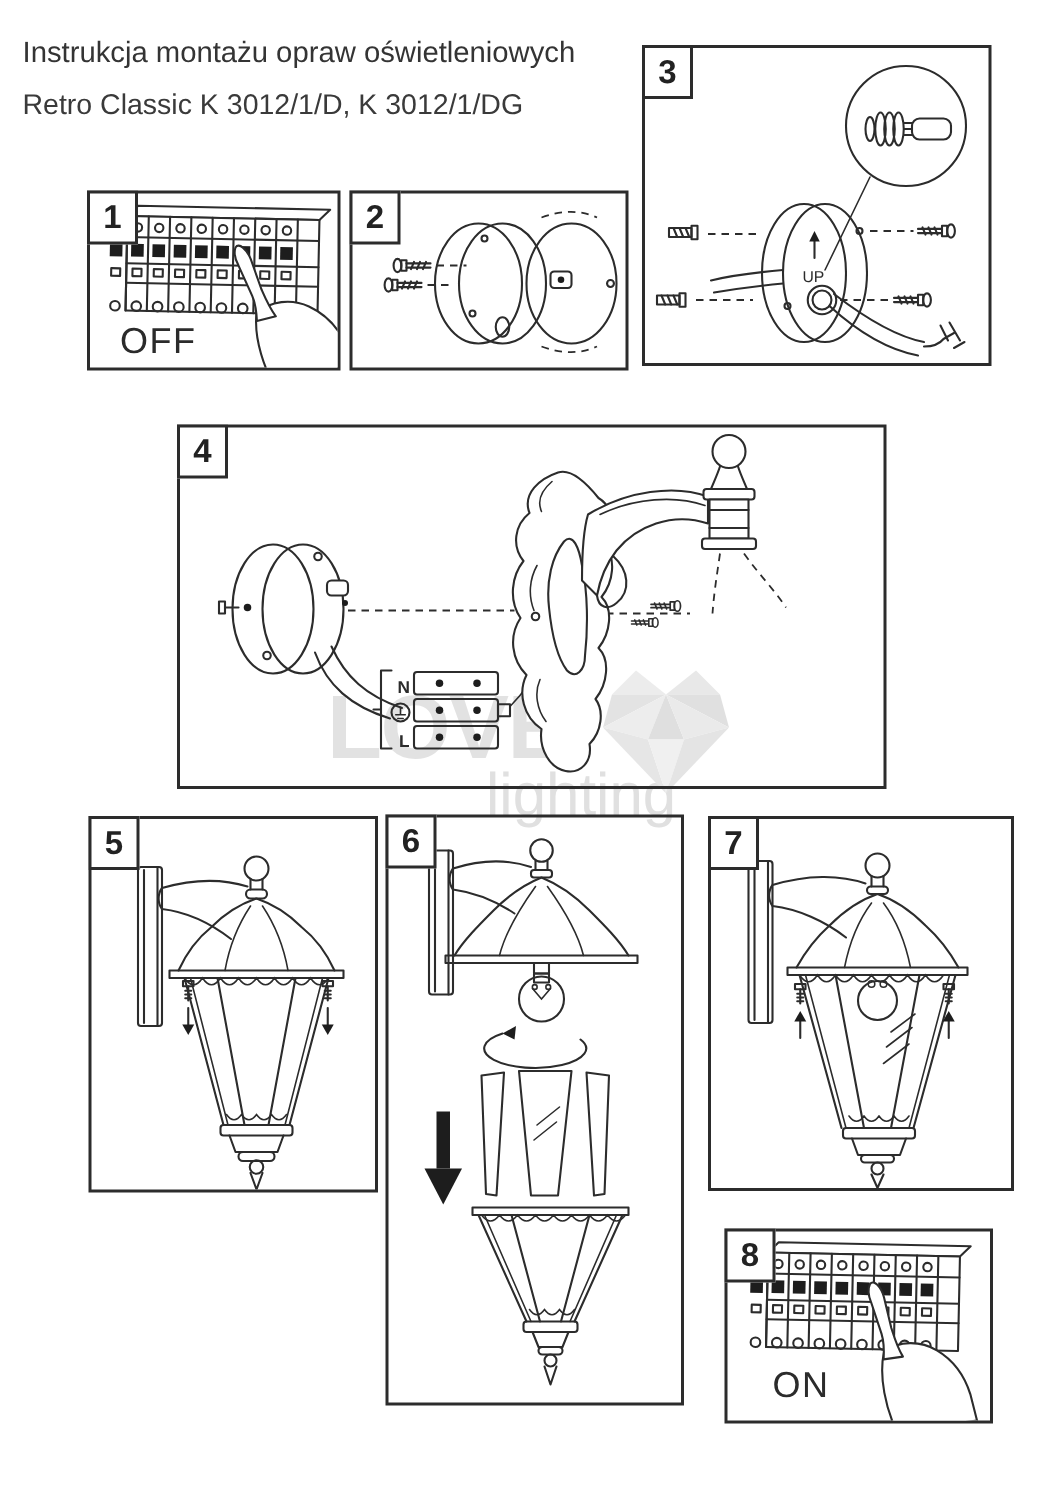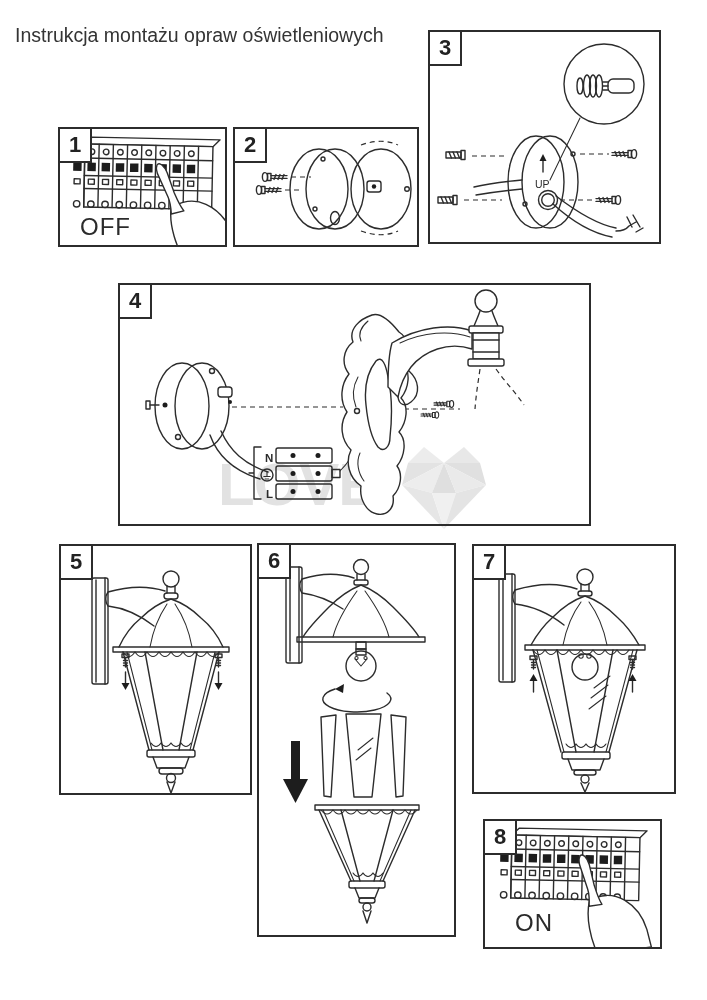--- a/index.html
+++ b/index.html
@@ -71,36 +71,38 @@
       <rect class="s" x="0" y="0" width="7" height="3.5"></rect>
       <path class="s" d="M3.5,3.5 V13 M1.5,6.5 h4 M1.5,9 h4 M1.5,11.5 h4"></path>
     </g>
   </defs>
 </svg>
 
 <div id="sheet">
 
   <div id="wm">
     <div class="love">LOVE</div>
+    <div class="lighting">lighting</div>
     <svg width="100" height="92" viewBox="0 0 100 90">
       <polygon points="30,6 50,22 14,22" fill="#ececec"></polygon>
       <polygon points="14,22 50,22 8,44" fill="#e3e3e3"></polygon>
       <polygon points="8,44 50,22 38,52" fill="#ededed"></polygon>
       <polygon points="8,44 38,52 50,88" fill="#e6e6e6"></polygon>
       <polygon points="38,52 50,22 62,52" fill="#dfdfdf"></polygon>
       <polygon points="38,52 62,52 50,88" fill="#f0f0f0"></polygon>
       <polygon points="50,22 70,6 86,22" fill="#e8e8e8"></polygon>
       <polygon points="50,22 86,22 92,44" fill="#e0e0e0"></polygon>
       <polygon points="50,22 92,44 62,52" fill="#eaeaea"></polygon>
       <polygon points="62,52 92,44 50,88" fill="#e4e4e4"></polygon>
     </svg>
   </div>
 
   <div id="hdr">
     <div class="l1">Instrukcja montażu opraw oświetleniowych</div>
+    <div class="l2">Retro Classic K 3012/1/D, K 3012/1/DG</div>
   </div>
 
   <div class="panel" style="left:58px;top:127px;width:165px;height:116px;">
     <div class="numbox">1</div>
     <svg viewBox="0 0 165 116">
       <g transform="translate(25,15) rotate(1.2)">
           <use href="#brk"></use>
         </g>
       <g transform="translate(97,36) rotate(-14)">
           <use href="#hand"></use>

